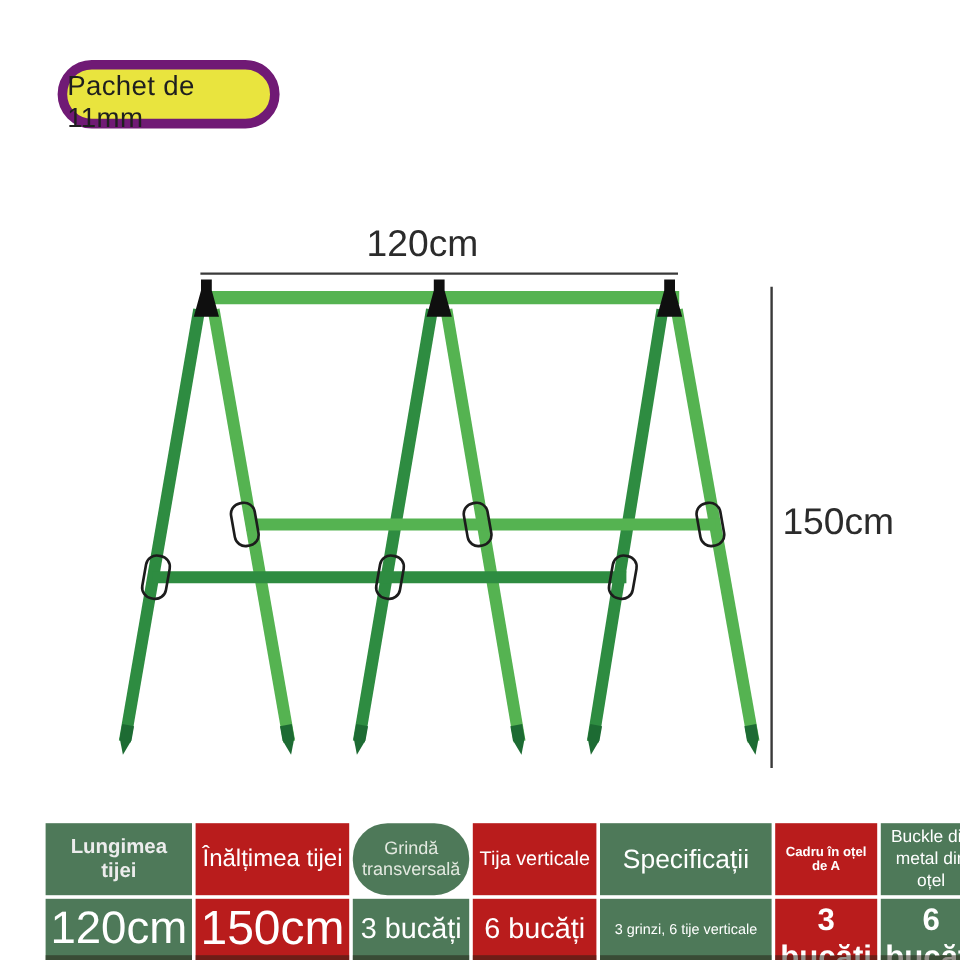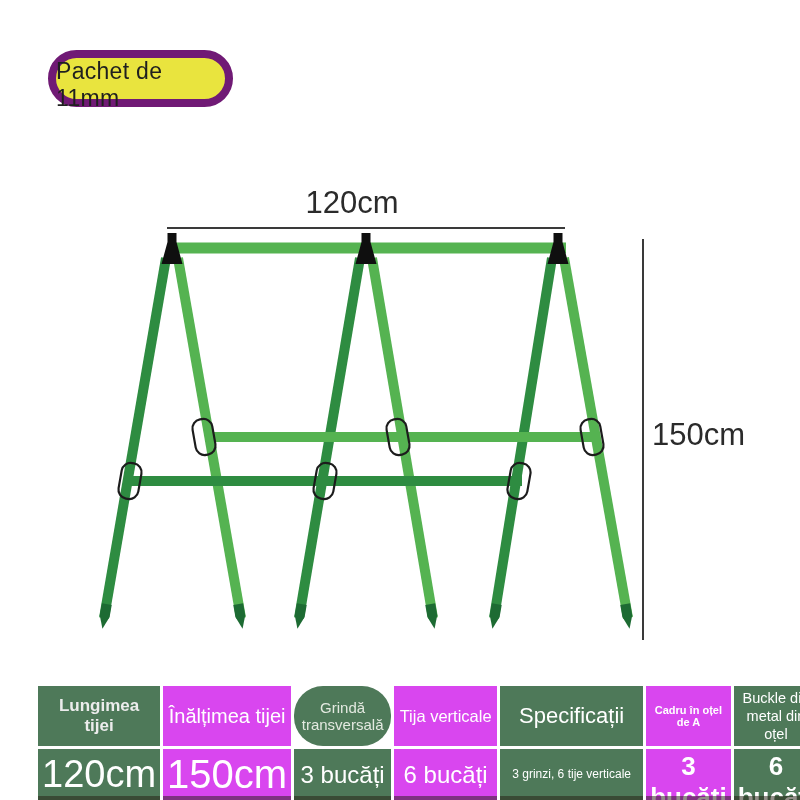--- a/index.html
+++ b/index.html
@@ -29,21 +29,21 @@
   .c1{flex:0 0 115px;} .c2{flex:0 0 128px;} .c3{flex:0 0 97px;}
   .c4{flex:0 0 103px;} .c5{flex:0 0 143px;} .c6{flex:0 0 83px;}
   .c7{flex:1;}
   .hdr,.val{
     display:flex;align-items:center;justify-content:center;text-align:center;
     color:#ffffff;box-sizing:border-box;padding:2px 4px;
   }
   .hdr{height:60px;flex:0 0 60px;}
   .val{flex:1;}
   .muted .hdr,.muted .val{background:#4e7959;}
-  .bright .hdr,.bright .val{background:#d946ef;}
+  .bright .hdr,.bright .val{background:#b91c1c;}
   .c1 .hdr{font-size:17px;font-weight:600;color:#ececec;}
   .c1 .val{font-size:38px;}
   .c2 .hdr{font-size:20px;}
   .c2 .val{font-size:40px;}
   .c3 .hdr{font-size:15px;color:#e3e9e0;border-radius:29px;}
   .c3 .val{font-size:24px;}
   .c4 .hdr{font-size:16.5px;}
   .c4 .val{font-size:24px;}
   .c5 .hdr{font-size:22px;}
   .c5 .val{font-size:12px;line-height:1.15;}

